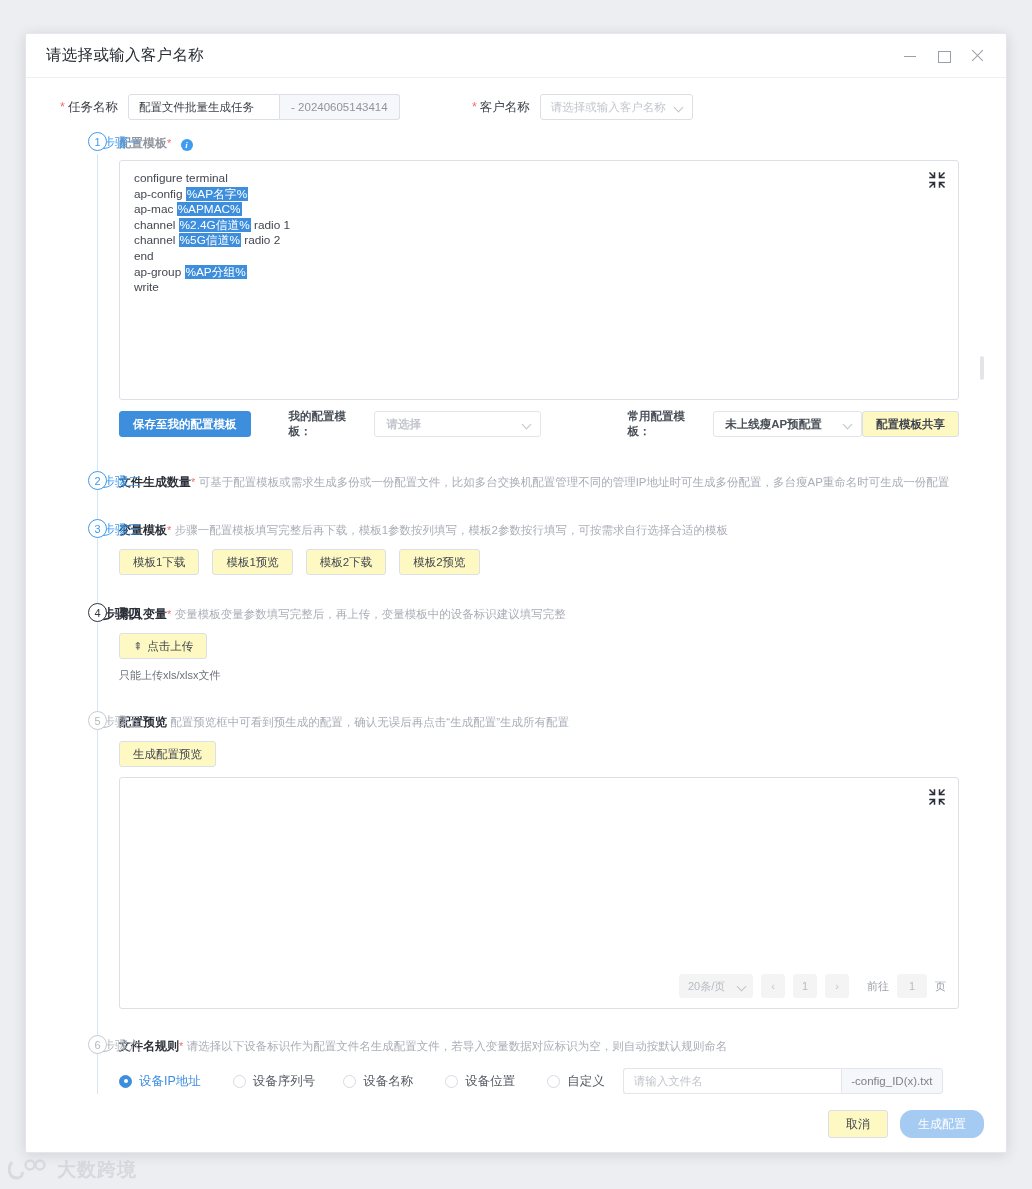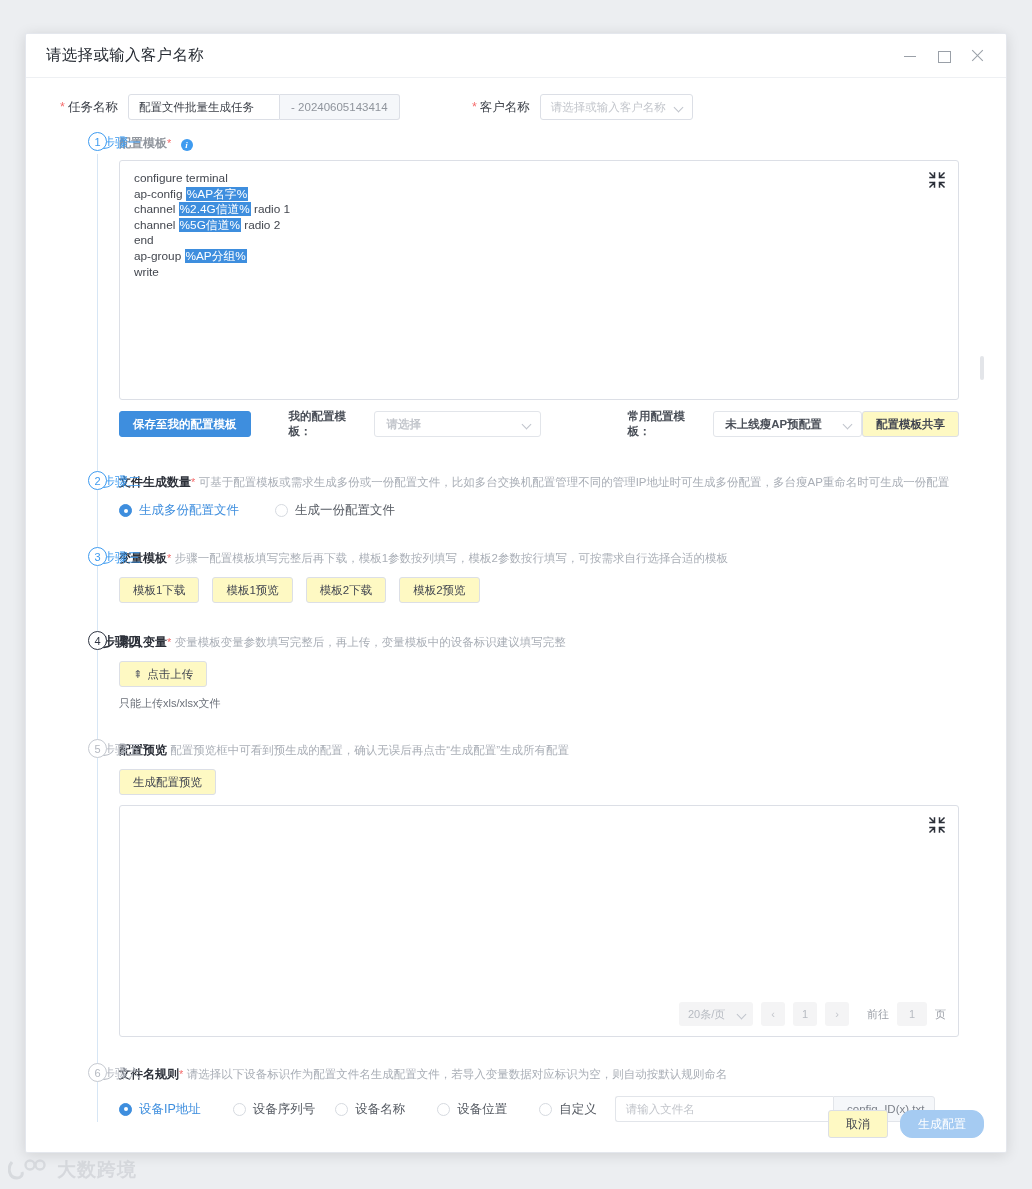--- a/index.html
+++ b/index.html
@@ -275,20 +275,21 @@
                   <path d="M2 2 L6.5 6.5 M6.5 2 L6.5 6.5 M2 6.5 L6.5 6.5"></path>
                   <path d="M16 2 L11.5 6.5 M11.5 2 L11.5 6.5 M16 6.5 L11.5 6.5"></path>
                   <path d="M2 16 L6.5 11.5 M6.5 16 L6.5 11.5 M2 11.5 L6.5 11.5"></path>
                   <path d="M16 16 L11.5 11.5 M11.5 16 L11.5 11.5 M16 11.5 L11.5 11.5"></path>
                 </g>
               </svg>
             </div>
             <div id="code-body">
                 <div class="code-line"><span>configure terminal</span></div>
                 <div class="code-line"><span>ap-config </span><span class="var">%AP名字%</span></div>
+                <div class="code-line"><span>ap-mac </span><span class="var">%APMAC%</span></div>
                 <div class="code-line"><span>channel </span><span class="var">%2.4G信道%</span><span> radio 1</span></div>
                 <div class="code-line"><span>channel </span><span class="var">%5G信道%</span><span> radio 2</span></div>
                 <div class="code-line"><span>end</span></div>
                 <div class="code-line"><span>ap-group </span><span class="var">%AP分组%</span></div>
                 <div class="code-line"><span>write</span></div>
               </div>
           </div>
 
           <div class="tmpl-bar">
             <div class="btn primary">保存至我的配置模板</div>
@@ -306,30 +307,20 @@
             <div class="btn">配置模板共享</div>
           </div>
         </div>
 
         <div class="step" style="margin-top:34px;">
           <div class="bullet">2</div>
           <div class="step-name">步骤二</div>
           <div class="step-head">
             <b>文件生成数量</b><span class="star">*</span>
             <span class="desc">可基于配置模板或需求生成多份或一份配置文件，比如多台交换机配置管理不同的管理IP地址时可生成多份配置，多台瘦AP重命名时可生成一份配置</span>
-          </div>
-          <div class="radio-row">
-            <div class="radio">
-              <span class="dot on"></span>
-              <span class="radio-lbl sel-blue">生成多份配置文件</span>
-            </div>
-            <div class="radio">
-              <span class="dot"></span>
-              <span class="radio-lbl">生成一份配置文件</span>
-            </div>
           </div>
         </div>
 
         <div class="step" style="margin-top:30px;">
           <div class="bullet">3</div>
           <div class="step-name">步骤三</div>
           <div class="step-head">
             <b>变量模板</b><span class="star">*</span>
             <span class="desc">步骤一配置模板填写完整后再下载，模板1参数按列填写，模板2参数按行填写，可按需求自行选择合适的模板</span>
           </div>
@@ -399,21 +390,21 @@
           <div class="step-name grey">步骤六</div>
           <div class="step-head">
             <b>文件名规则</b><span class="star">*</span>
             <span class="desc">请选择以下设备标识作为配置文件名生成配置文件，若导入变量数据对应标识为空，则自动按默认规则命名</span>
           </div>
           <div class="radio-row" style="margin-top:13px;">
             <div class="radio" style="margin-right:32px;">
               <span class="dot on"></span>
               <span class="radio-lbl sel-blue">设备IP地址</span>
             </div>
-            <div class="radio" style="margin-right:20px;">
+            <div class="radio" style="margin-right:28px;">
               <span class="dot"></span>
               <span class="radio-lbl">设备序列号</span>
             </div>
             <div class="radio" style="margin-right:32px;">
               <span class="dot"></span>
               <span class="radio-lbl">设备名称</span>
             </div>
             <div class="radio" style="margin-right:32px;">
               <span class="dot"></span>
               <span class="radio-lbl">设备位置</span>

